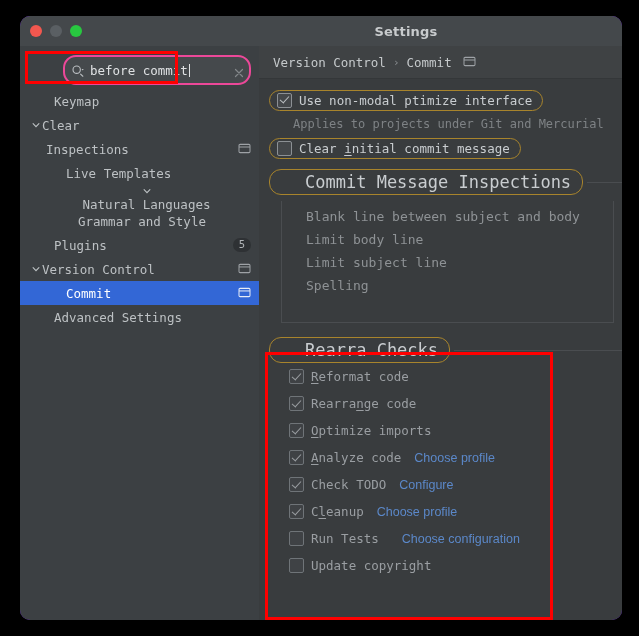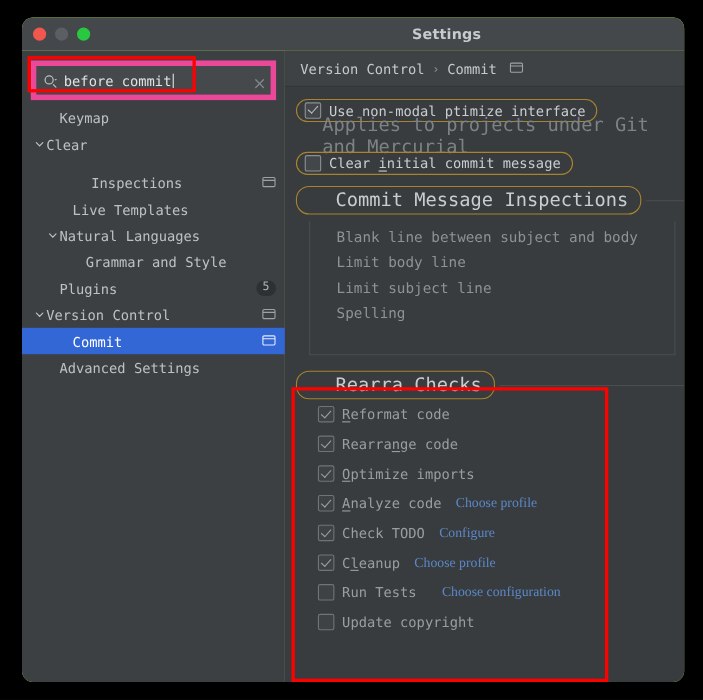--- a/index.html
+++ b/index.html
@@ -19,21 +19,21 @@
     background: #000000;
   }
 
   
   .window {
     position: absolute;
     left: 20px;
     top: 16px;
     width: 602px;       
     height: 604px;
-    background: #bef264;
+    background: #6d28d9;
     border-radius: 10px;
     overflow: hidden;
   }
 
   .titlebar {
     position: relative;
     height: 30px;
     background: #44484b;
     display: flex;
     align-items: center;
@@ -81,25 +81,26 @@
     position: relative;
   }
 
   .search-wrap {
     margin: 9px 8px 4px 8px;
     position: relative;
   }
   .search-field {
     height: 26px;
     background: #45494c;
-    border: 5px solid #ec4899;
-    border-radius: 0;
+    border: 2px solid #ec4899;
+    border-radius: 13px;
     display: flex;
     align-items: center;
     padding: 0 4px 0 6px;
+    margin-left: 35px;
   }
   .search-icon {
     width: 14px; height: 14px;
     flex: 0 0 14px;
     margin-right: 5px;
     color: #b9bdc0;
   }
   .search-value {
     flex: 1 1 auto;
     font-family: "DejaVu Sans Mono", "Liberation Mono", monospace;
@@ -226,21 +227,21 @@
     gap: 7px;
     border: 1px solid #a8842c;
     border-radius: 12px;
     padding: 2px 10px 2px 7px;
     box-sizing: border-box;
   }
   .ring.label-only { padding: 2px 11px; }
 
   .hint {
     font-family: "DejaVu Sans Mono", "Liberation Mono", monospace;
-    font-size: 17px;
+    font-size: 12px;
     color: #7e8285;
     padding-left: 34px;
     height: 22px;
     display: flex;
     align-items: center;
   }
 
   .mn { text-decoration: underline; text-underline-offset: 2px; }
 
   
@@ -279,21 +280,21 @@
     font-size: 13px;
     color: #8e9295;
     height: 23px;
     display: flex;
     align-items: center;
     padding-left: 24px;
   }
 
   .link {
     color: #5b88c9;
-    font-family: Liberation Serif, serif;
+    font-family: Liberation Sans, sans-serif;
     font-size: 12.5px;
     cursor: pointer;
   }
   .dimtext { color: #9a9ea2; }
 
   .check-row { padding-left: 30px; height: 27px; text-align: right; }
 
   
   .redbox {
     position: absolute;
@@ -351,35 +352,35 @@
             </div>
             <div class="tree-row" style="padding-left: 10px;">
               <span class="tw">
                 <svg viewBox="0 0 12 12" width="10" height="10">
                   <path d="M2.5 4.3 L6 8 L9.5 4.3" fill="none" stroke="#bdc1c4" stroke-width="1.3" stroke-linecap="round"></path>
                 </svg>
               </span>
               <span class="tree-label">Clear</span>
               <span class="spacer"></span>
             </div>
-            <div class="tree-row" style="padding-left: 51px; margin-top: 11px;">
+            <div class="tree-row" style="padding-left: 14px;">
               <span class="tw"></span>
               <span class="tree-label">Inspections</span>
               <span class="spacer"></span>
               <span class="win-icon"><svg viewBox="0 0 14 12" width="13" height="11">
                   <rect x="1" y="1.5" width="12" height="9" rx="1.2" fill="none" stroke="#9ea2a6" stroke-width="1.1"></rect>
                   <path d="M1 4.3 H13" stroke="#9ea2a6" stroke-width="1.1"></path>
                 </svg></span>
             </div>
             <div class="tree-row" style="padding-left: 34px;">
               <span class="tw"></span>
               <span class="tree-label">Live Templates</span>
               <span class="spacer"></span>
             </div>
-            <div class="tree-row" style="padding-left: 22px;">
+            <div class="tree-row" style="padding-left: 22px; flex-direction: column;">
               <span class="tw">
                 <svg viewBox="0 0 12 12" width="10" height="10">
                   <path d="M2.5 4.3 L6 8 L9.5 4.3" fill="none" stroke="#bdc1c4" stroke-width="1.3" stroke-linecap="round"></path>
                 </svg>
               </span>
               <span class="tree-label">Natural Languages</span>
               <span class="spacer"></span>
             </div>
             <div class="tree-row" style="padding-left: 46px;">
               <span class="tw"></span>

